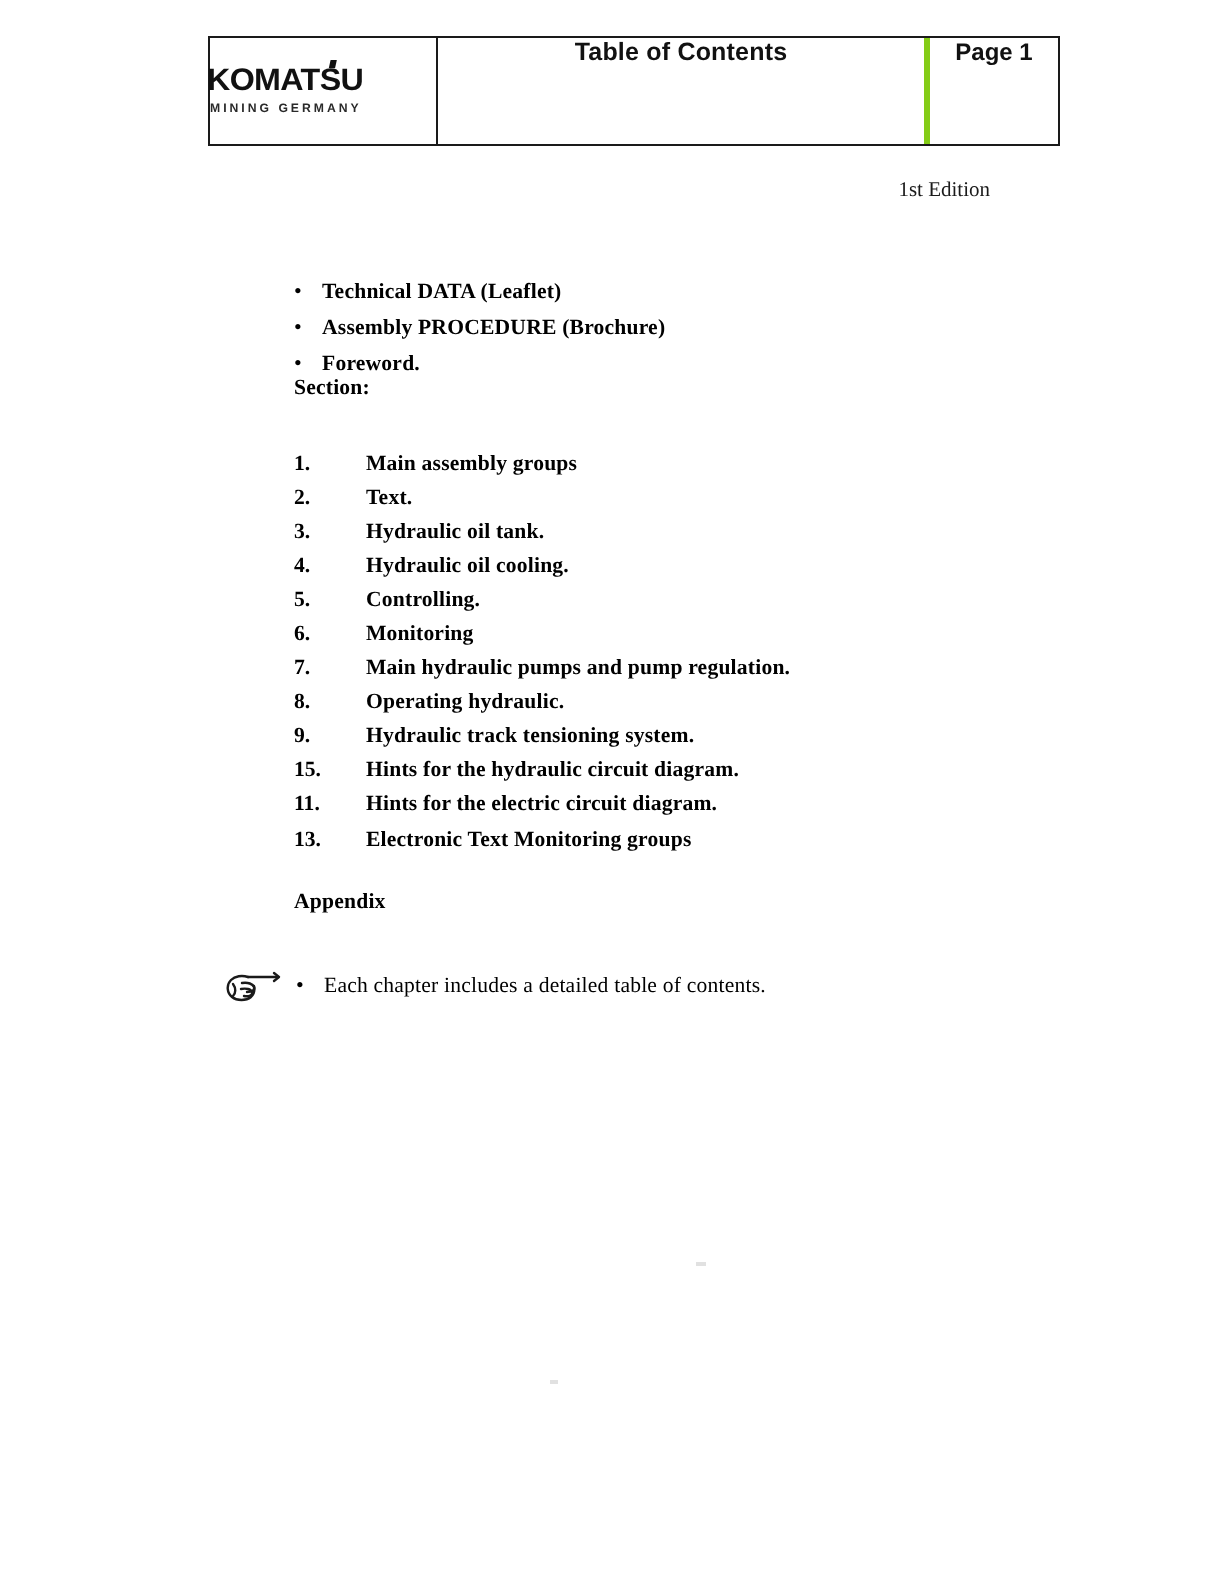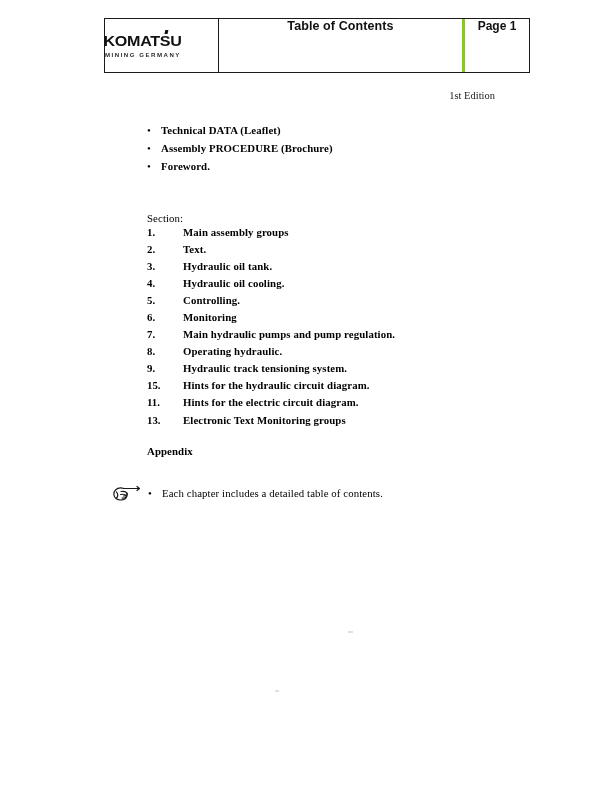--- a/index.html
+++ b/index.html
@@ -131,30 +131,30 @@
     flex: 0 0 14px;
     font-size: 11px;
     line-height: 1;
     color: #000;
   }
   .bullet-text {
     font-size: 10.8px;
     font-weight: bold;
     letter-spacing: 0.1px;
     color: #000;
+    margin-top: 16px;
   }
 
   .section-heading {
     position: absolute;
     left: 147px;
     top: 188px;
     font-size: 10.8px;
-    font-weight: normal;
-    letter-spacing: 0.1px;
-    margin-top: 24px;
+    font-weight: bold;
+    letter-spacing: 0.1px;
   }
 
   .num-list {
     position: absolute;
     left: 147px;
     top: 226px;
     width: 380px;
   }
   .num-row {
     display: flex;

